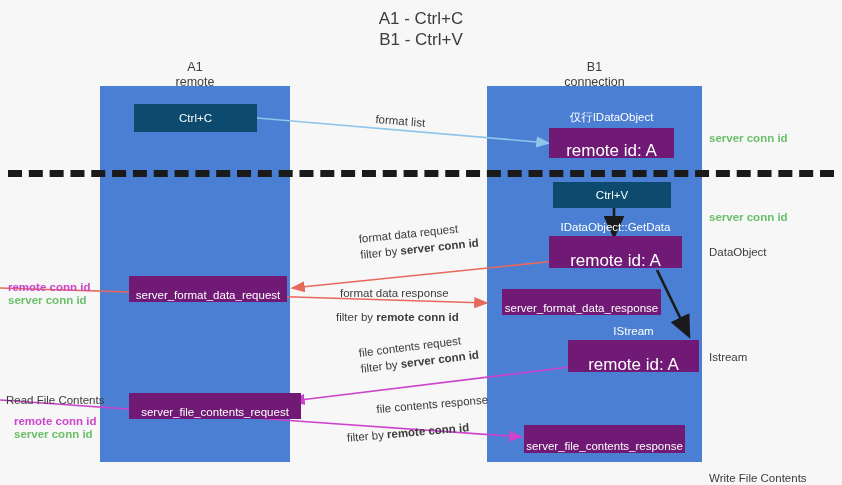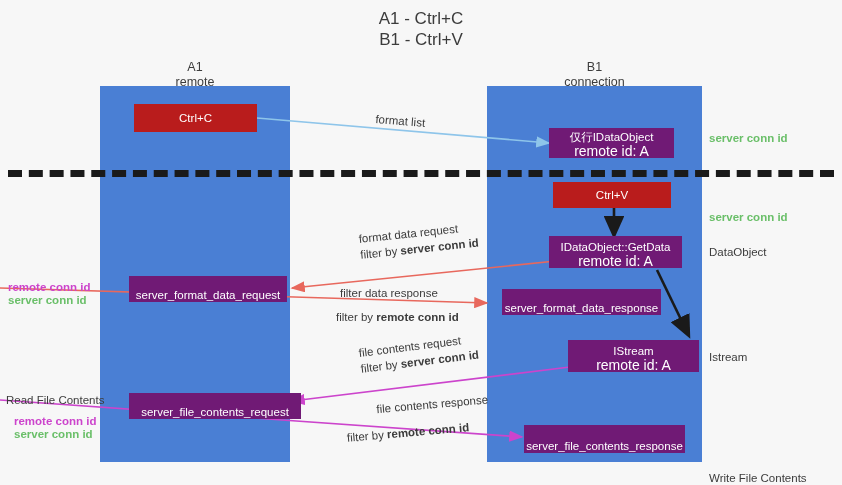--- a/index.html
+++ b/index.html
@@ -38,23 +38,23 @@
     border-top:7px dashed #1a1a1a;z-index:5;
   }
 
   
   .node{
     position:absolute;display:flex;flex-direction:column;
     align-items:center;justify-content:center;
     color:#ffffff;font-size:11.5px;line-height:14px;text-align:center;
     box-sizing:border-box;
   }
-  .node.green{background:#b91c1c;}
+  .node.green{background:#0c4a6e;}
   .node.orange{background:#701a75;justify-content:flex-end;}
-  .node .l2{font-size:14px;}
+  .node .l2{font-size:17px;margin-top:20px;}
 
   
   .lbl{position:absolute;font-size:11.5px;line-height:14px;white-space:nowrap;}
   .lbl.green{color:#6abf69;font-weight:bold;}
   .lbl.purple{color:#cc44cc;font-weight:bold;}
   .lbl.dark{color:#3c3c3c;}
 </style>
 </head>
 <body>
 
@@ -170,21 +170,21 @@
     <div class="lbl green" style="left:14px;top:427px;">server conn id</div>
 
     <div style="position:absolute;left:358px;top:232px;transform:rotate(-6deg);transform-origin:left top;">
       <div class="lbl dark" style="position:relative;left:0;top:0;">format data request</div>
       <div class="lbl" style="position:relative;left:0;top:2px;color:#3c3c3c;">
         <span>filter by </span><span class="green" style="font-weight:bold;">server conn id</span>
       </div>
     </div>
 
     <div style="position:absolute;left:340px;top:286px;">
-      <div class="lbl dark" style="position:relative;">filter data response</div>
+      <div class="lbl dark" style="position:relative;">format data response</div>
       <div class="lbl" style="position:relative;top:10px;left:-4px;color:#3c3c3c;">
         <span>filter by </span><span class="purple" style="font-weight:bold;">remote conn id</span>
       </div>
     </div>
 
     <div style="position:absolute;left:358px;top:346px;transform:rotate(-7deg);transform-origin:left top;">
       <div class="lbl dark" style="position:relative;">file contents request</div>
       <div class="lbl" style="position:relative;top:2px;color:#3c3c3c;">
         <span>filter by </span><span class="green" style="font-weight:bold;">server conn id</span>
       </div>

